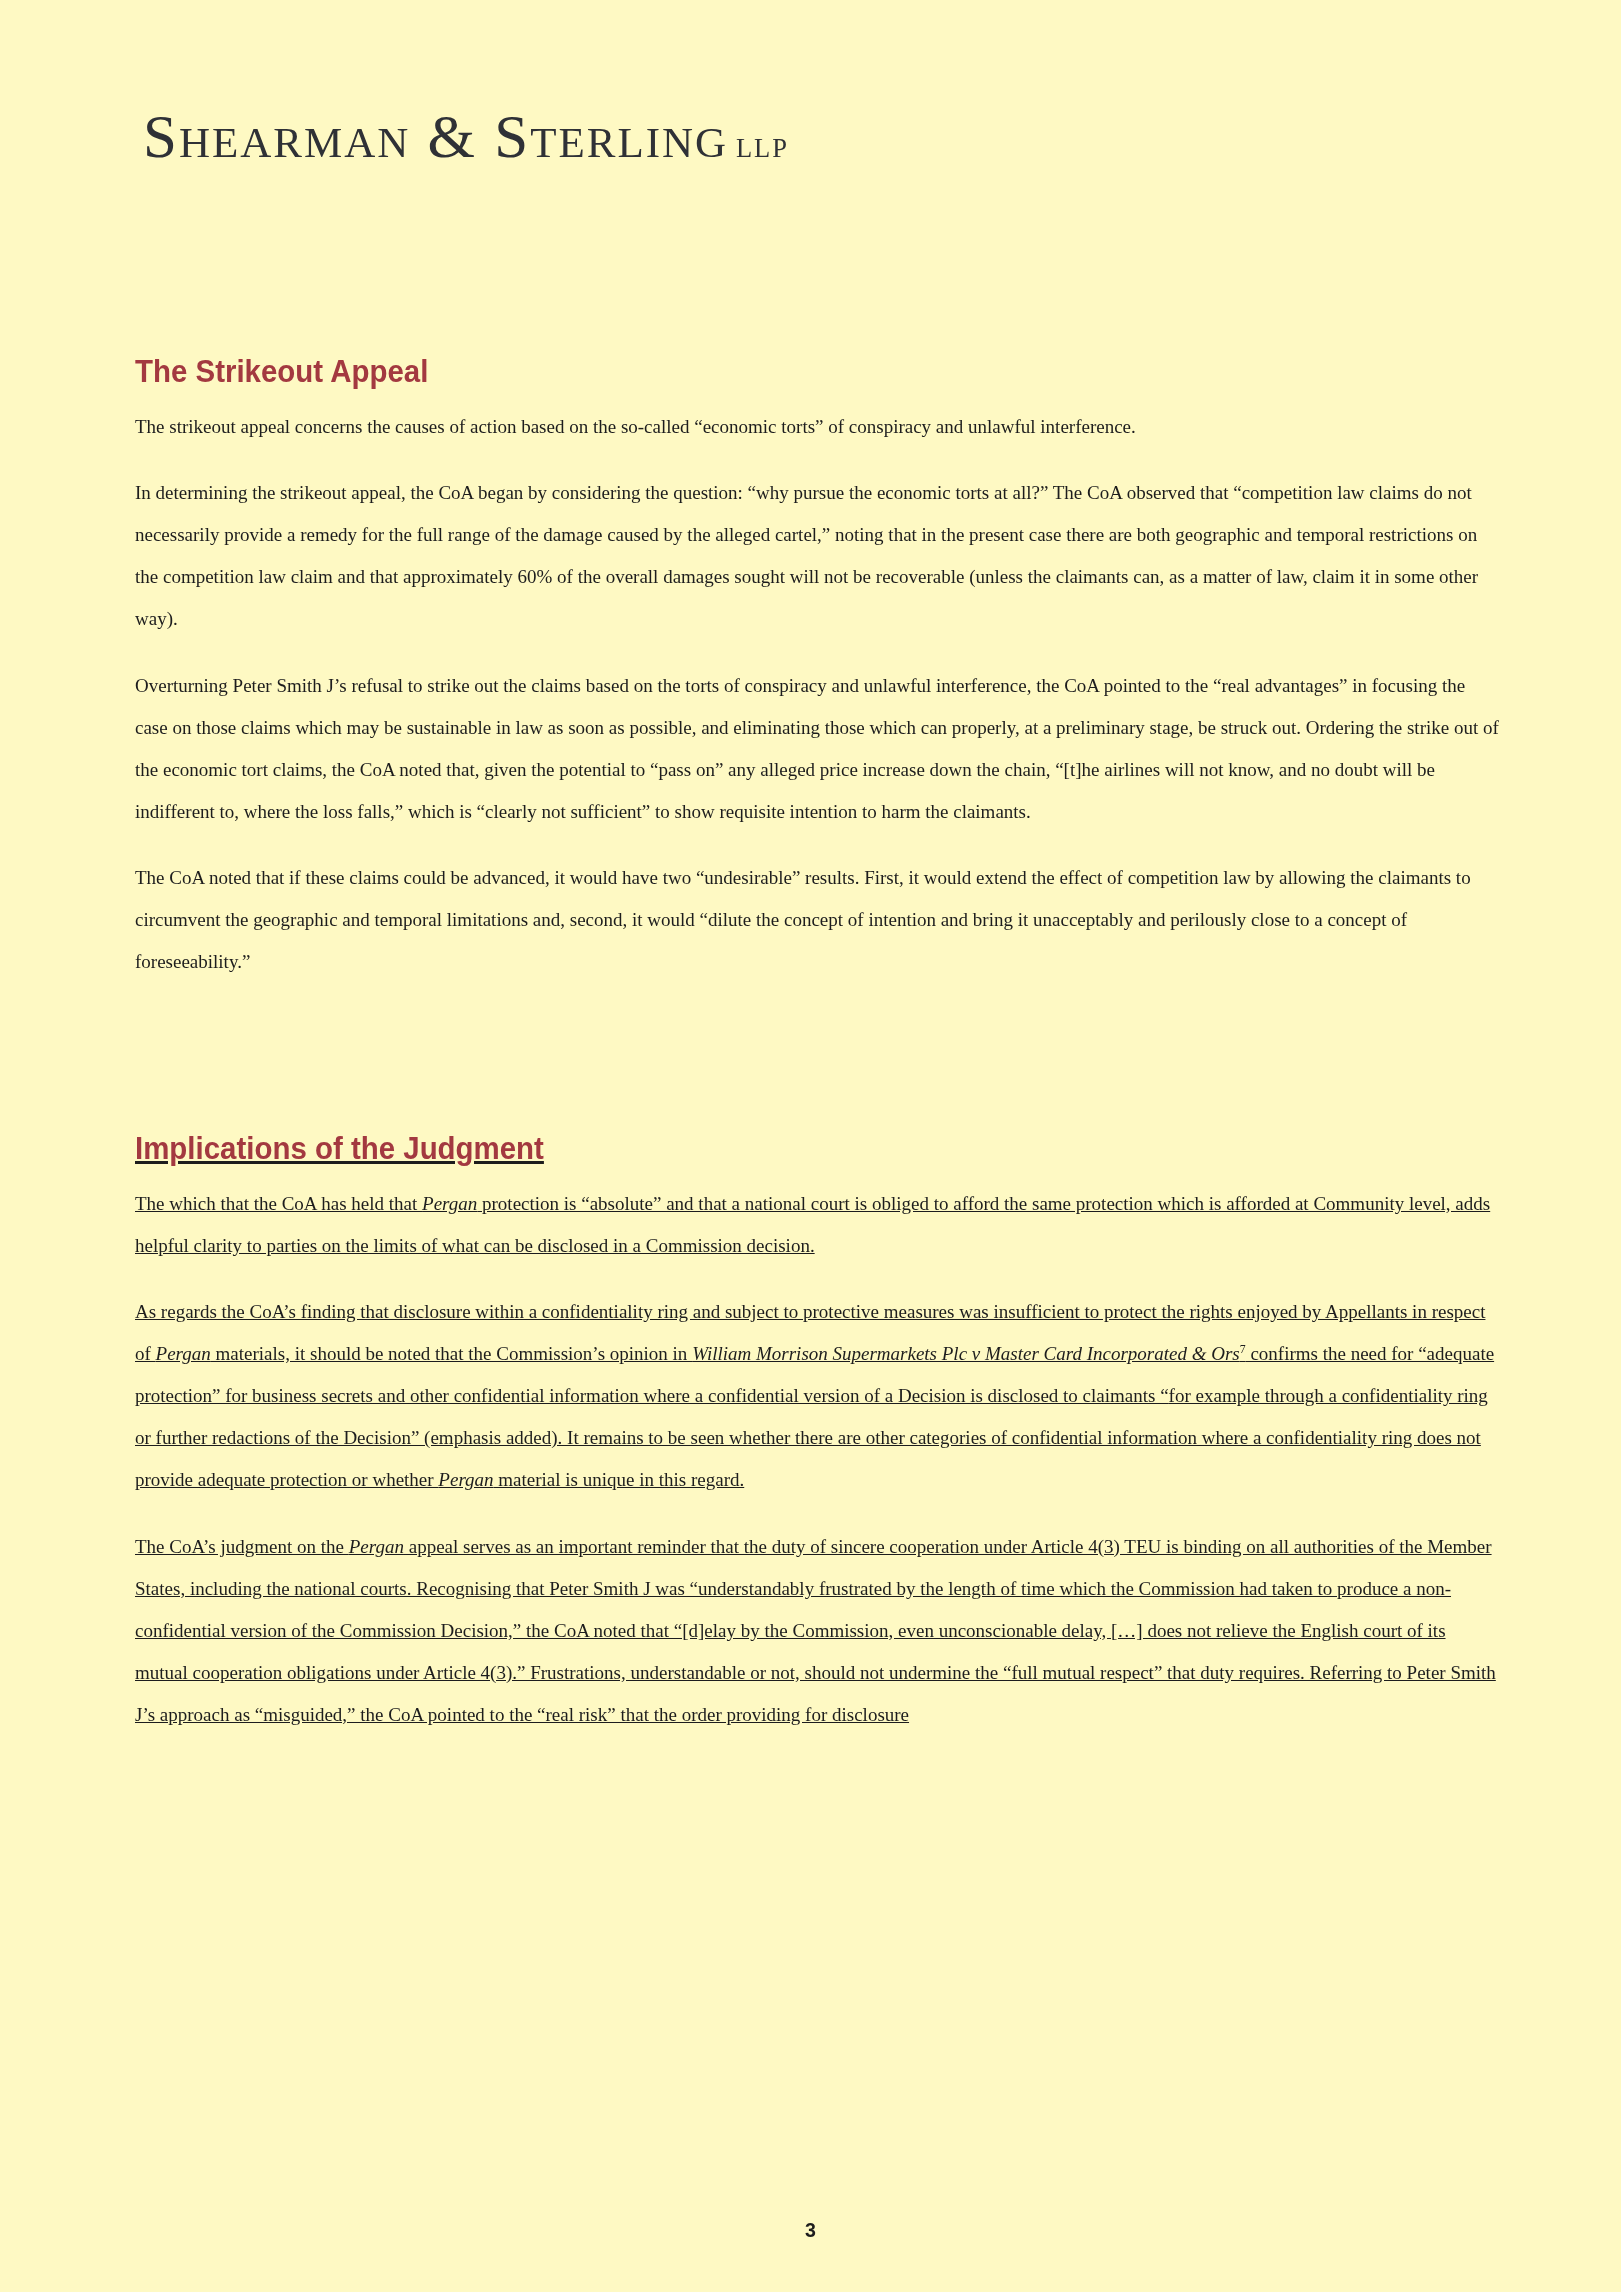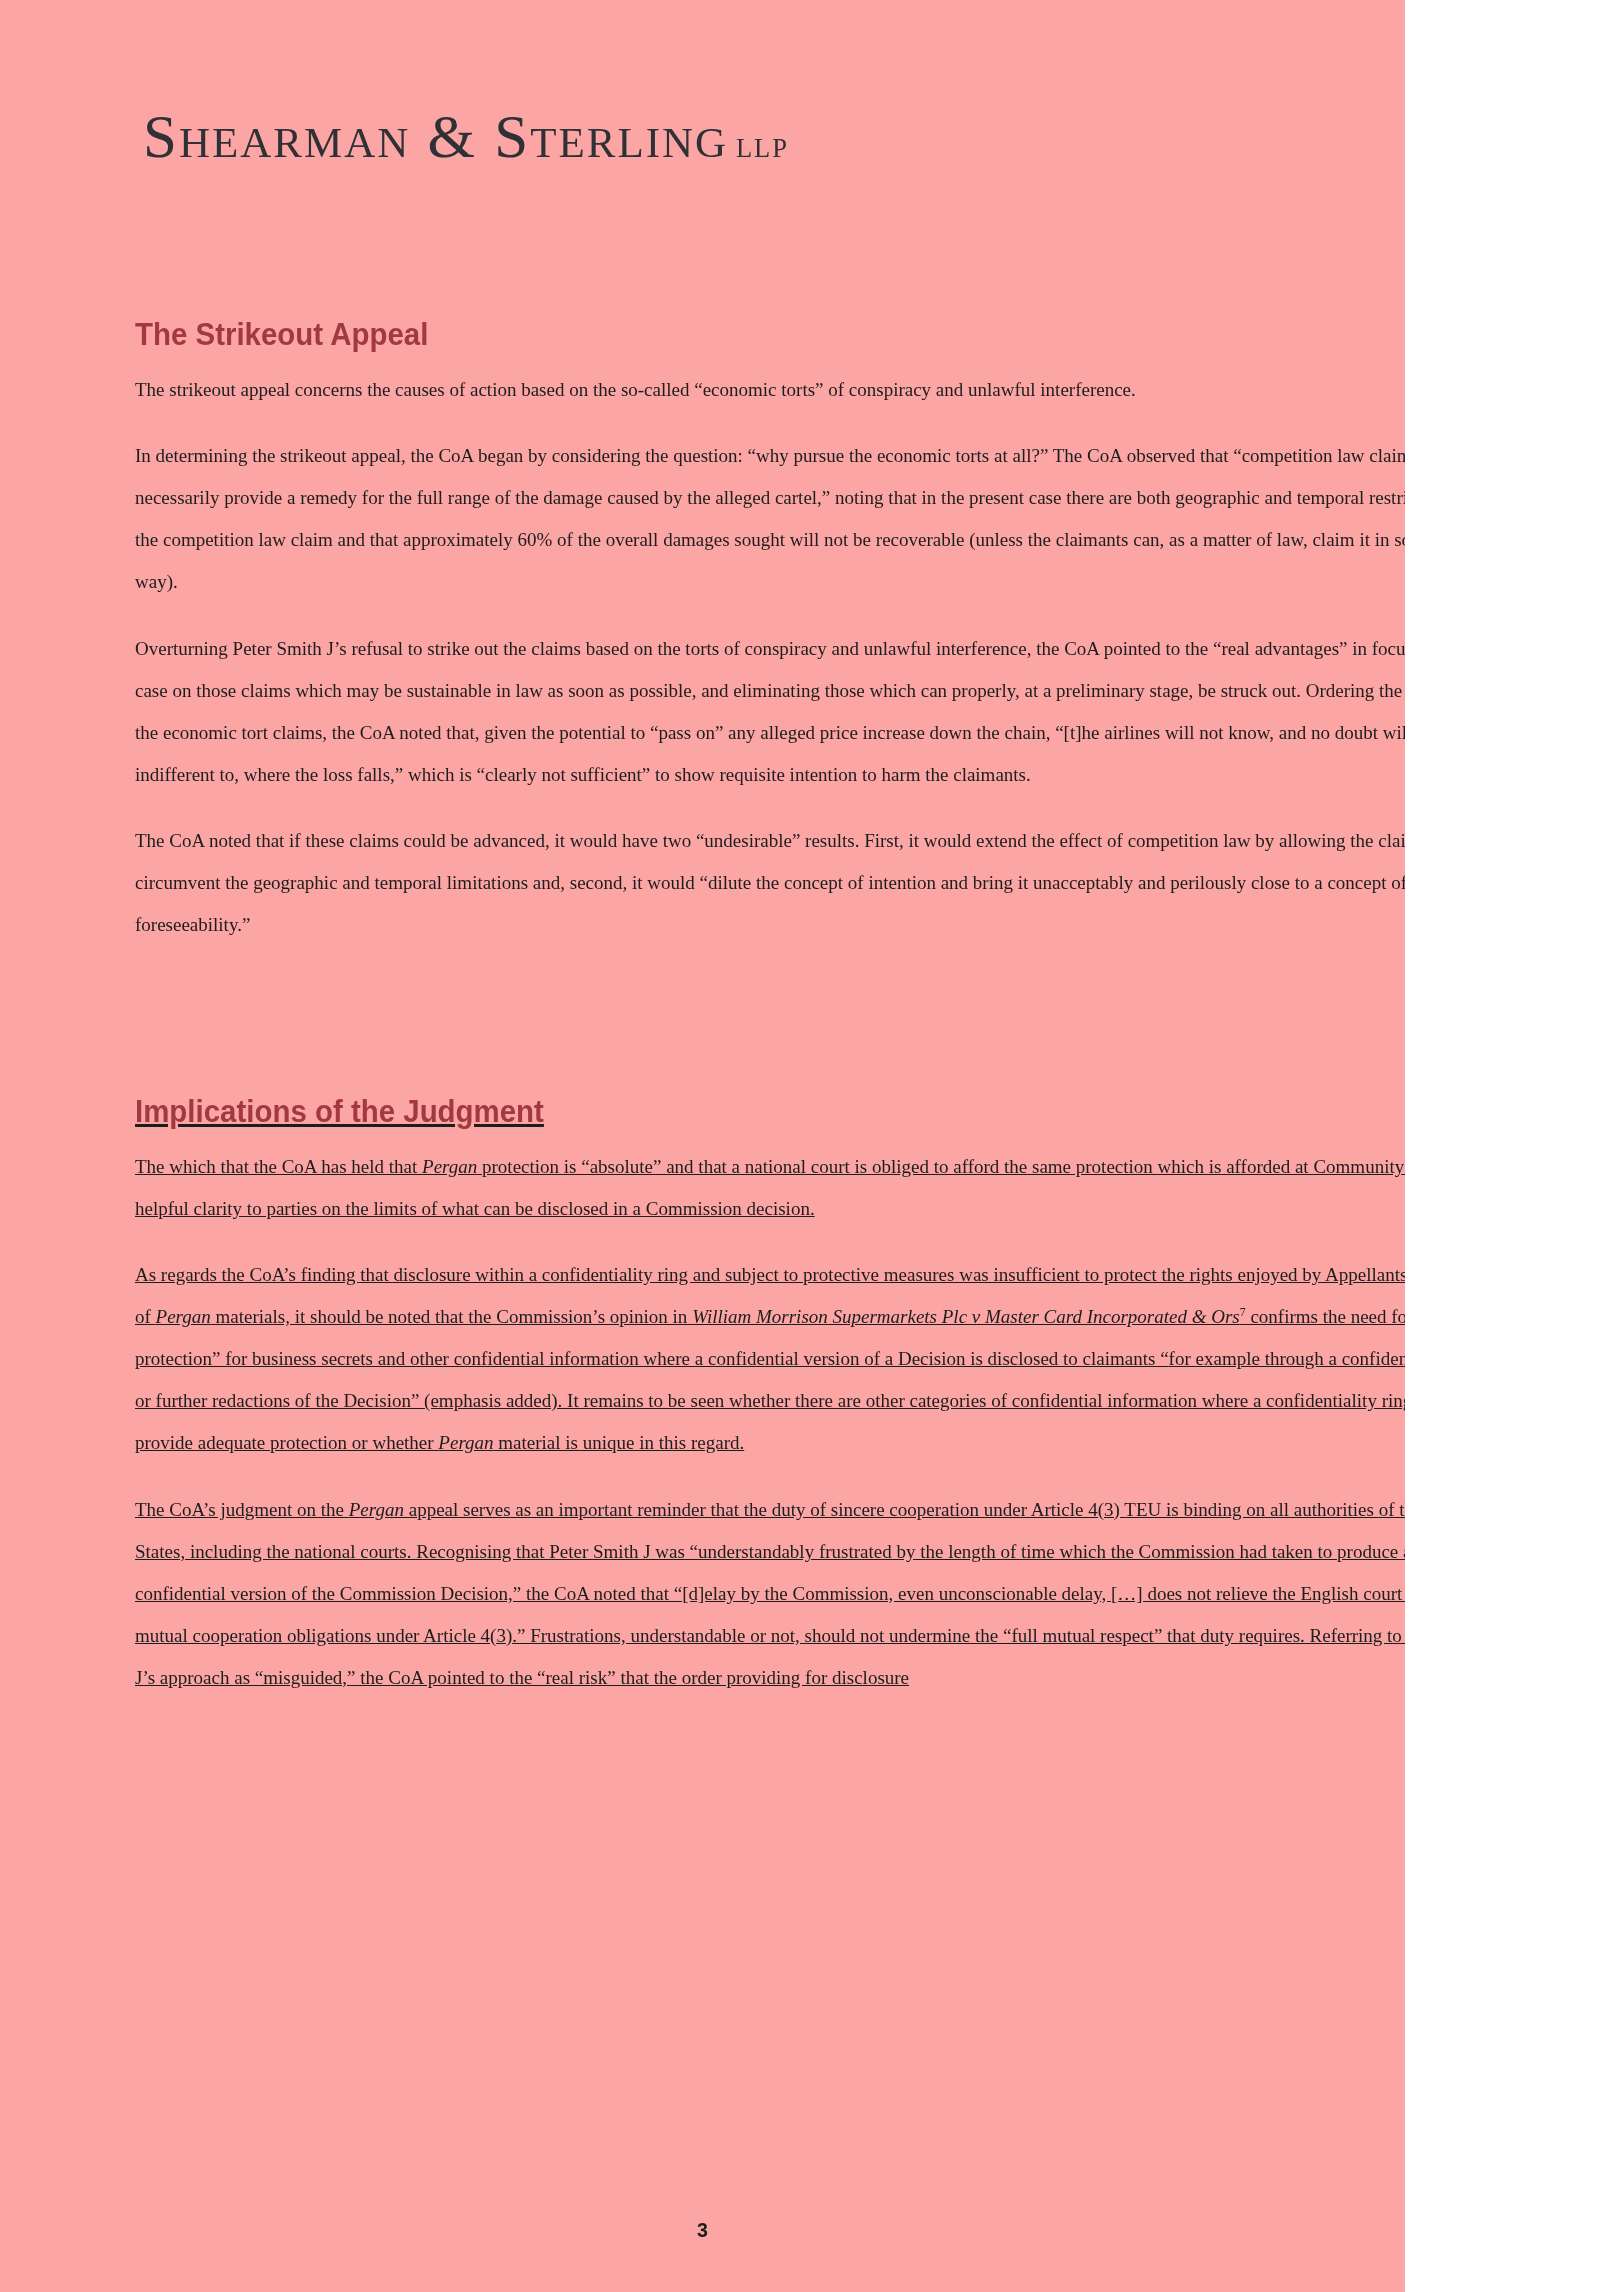--- a/index.html
+++ b/index.html
@@ -2,23 +2,23 @@
 <html><head>
 <meta charset="utf-8">
 <style>
   html, body {
     margin: 0;
     padding: 0;
     background: #ffffff;
   }
   .page {
     position: relative;
-    width: 1405px;
+    width: 1621px;
     height: 2293px;
-    background: #fca5a5;
+    background: #fef9c3;
     overflow: hidden;
     font-family: "Liberation Serif", "DejaVu Serif", serif;
     color: #1d1d1d;
   }
   
   .logo {
     position: absolute;
     left: 143px;
     top: 102px;
     white-space: nowrap;
@@ -34,20 +34,21 @@
     font-family: "Liberation Serif", "DejaVu Serif", serif;
     font-size: 26.5px;
     letter-spacing: 2px;
     margin-left: 7.8px;
   }
   
   .section {
     position: absolute;
     left: 135px;
     width: 1364px;
+    margin-top: 37px;
   }
   .section-1 { top: 316px; }
   .section-2 { top: 1093px; text-decoration: underline; }
   .section-heading {
     font-family: "Liberation Sans", "DejaVu Sans", sans-serif;
     font-weight: 700;
     font-size: 32px;
     margin: 0 0 15.7px 0;
     transform: scaleX(0.92);
     transform-origin: left center;

